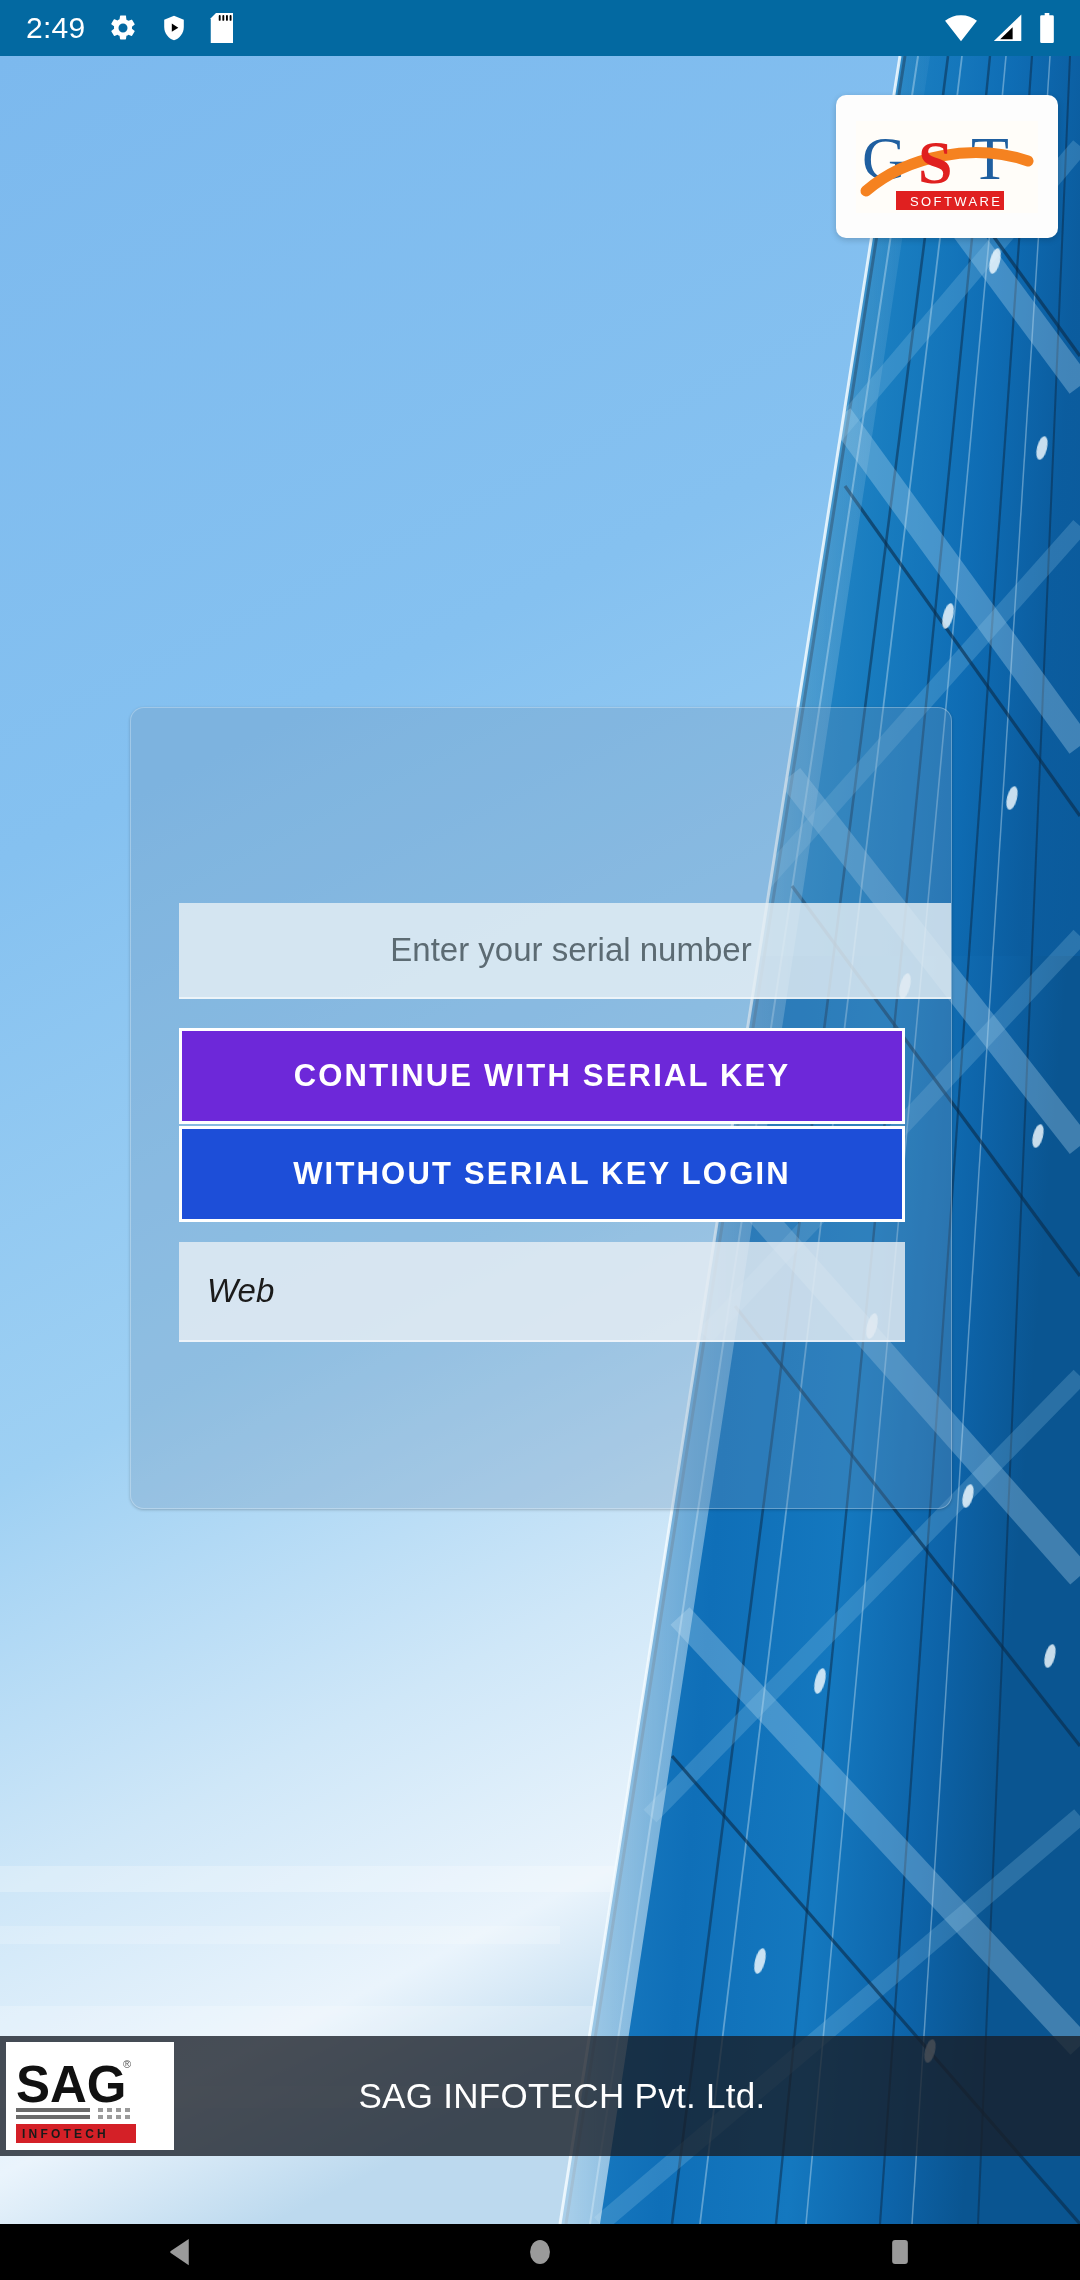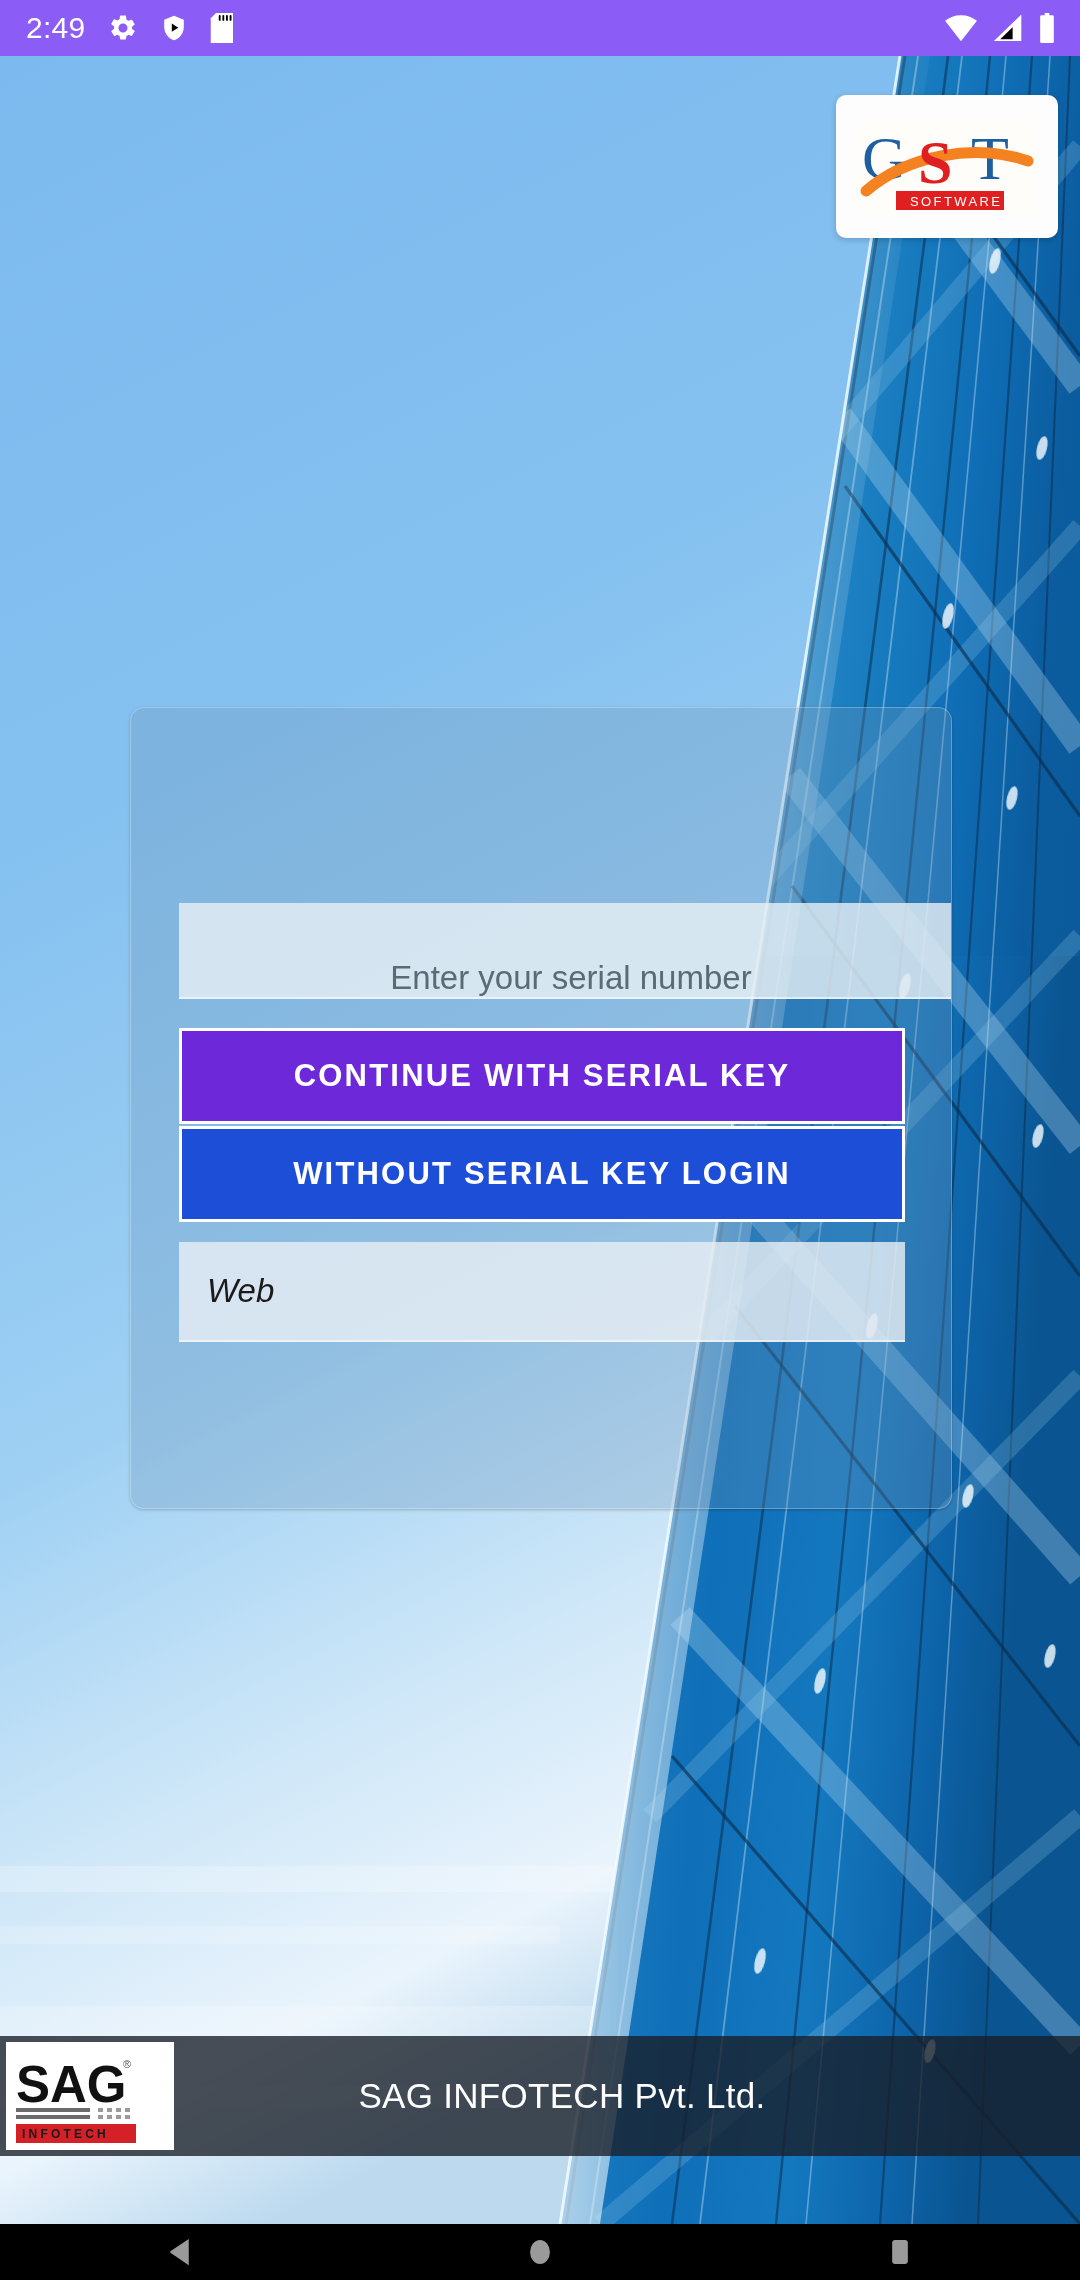--- a/index.html
+++ b/index.html
@@ -18,21 +18,21 @@
     height: 2280px;
     overflow: hidden;
   }
 
   
   .status-bar {
     position: absolute;
     top: 0; left: 0;
     width: 1080px;
     height: 56px;
-    background: #8b5cf6;
+    background: #0369a1;
     display: flex;
     align-items: center;
     z-index: 60;
   }
   .status-left {
     display: flex;
     align-items: center;
     padding-left: 26px;
     gap: 22px;
   }
@@ -119,21 +119,21 @@
 
   .field-serial {
     position: absolute;
     left: 48px;
     top: 195px;
     width: 784px;
     height: 96px;
     background: rgba(233,240,245,0.80);
     border-bottom: 2px solid rgba(255,255,255,0.55);
     display: flex;
-    align-items: flex-end;
+    align-items: center;
     justify-content: center;
   }
   .field-serial .ph {
     color: #5c6b73;
     font-size: 33px;
     font-weight: 400;
   }
 
   .btn {
     position: absolute;

